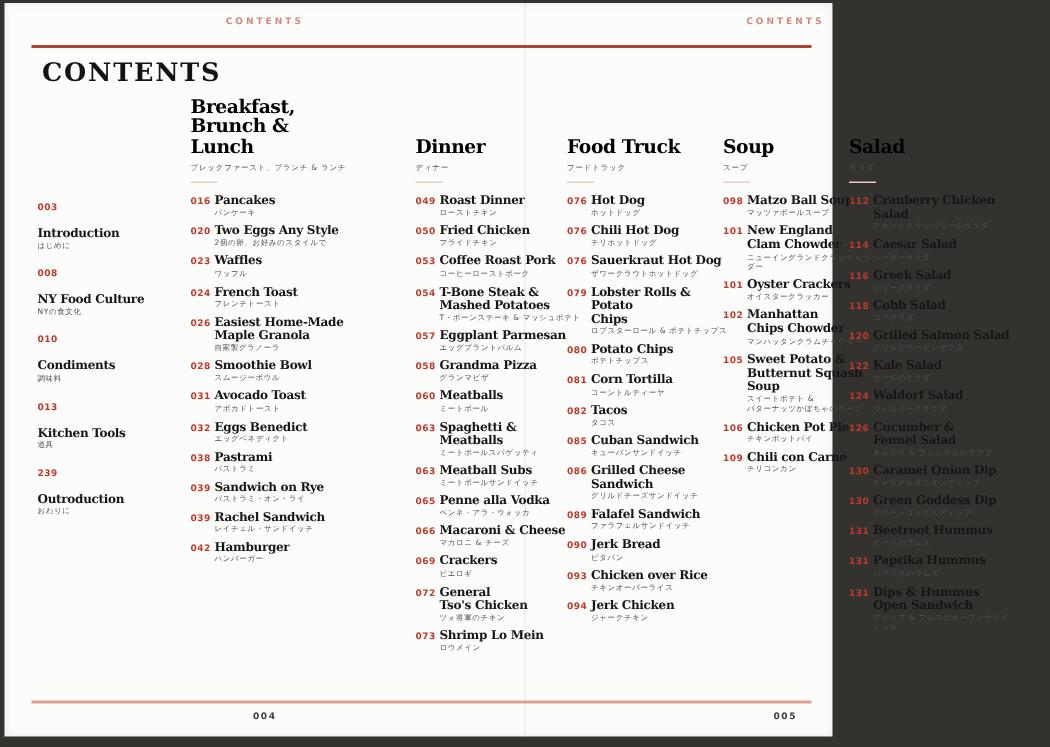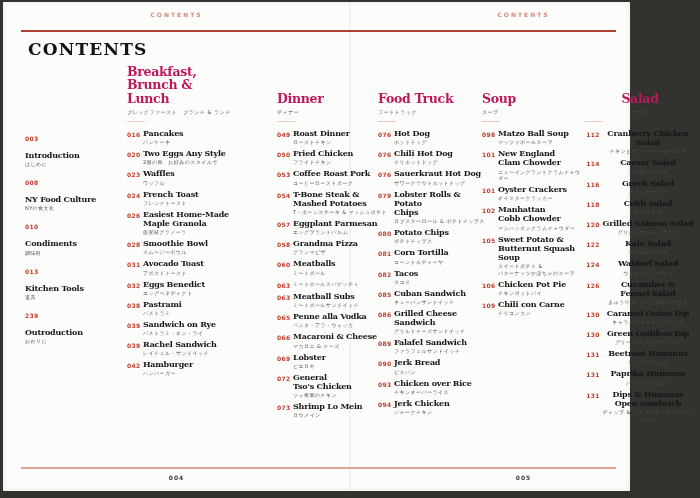--- a/index.html
+++ b/index.html
@@ -2,21 +2,21 @@
 <html><head>
 <meta charset="utf-8">
 <style>
   html,body{margin:0;padding:0;}
   body{
     width:700px;height:498px;overflow:hidden;position:relative;
     background:#34322f;
     font-family:"DejaVu Serif",serif;
   }
   .spread{
-    position:absolute;left:3px;top:2px;width:627px;height:489px;
+    position:absolute;left:3px;top:2px;width:552px;height:489px;
     background:#fcfcfa;
     box-shadow:inset 0 0 6px rgba(0,0,0,0.08);
   }
   .fold{
     position:absolute;left:346px;top:0;bottom:0;width:2px;
     background:linear-gradient(to right,rgba(0,0,0,0.00),rgba(0,0,0,0.07),rgba(0,0,0,0.00));
   }
   .running-head{
     position:absolute;top:9px;width:347px;text-align:center;
     font-family:"DejaVu Sans",sans-serif;font-weight:bold;
@@ -25,21 +25,21 @@
   .running-head.left{left:0;}
   .running-head.right{left:347px;}
   .top-rule{position:absolute;top:28px;left:18px;right:14px;height:2px;background:#ae4237;}
   .main-title{
     position:absolute;left:25px;top:37px;
     font-size:17px;font-weight:bold;letter-spacing:1.2px;color:#131313;
   }
   .col{position:absolute;top:68px;}
   .col-header{height:45px;display:flex;flex-direction:column;justify-content:flex-end;}
   .col-title{
-    font-size:12.5px;font-weight:bold;line-height:1.08;color:#be185d;
+    font-size:12.5px;font-weight:bold;line-height:1.08;color:#000000;
     white-space:pre-line;letter-spacing:-0.3px;
   }
   .col-jp{
     font-family:"DejaVu Sans",sans-serif;font-size:5px;color:#4e4e4e;
     margin-top:4px;letter-spacing:0.5px;white-space:pre-line;
   }
   .col-divider{width:18px;height:1px;background:#edcac4;margin-top:6px;}
   .items{margin-top:7px;}
   .col.intro{top:124px;}
   .item{display:flex;margin-bottom:3.5px;}
@@ -265,20 +265,21 @@
         <div class="item">
           <div class="item-num">060</div>
           <div class="item-body">
             <div class="item-title">Meatballs</div>
             <div class="item-jp">ミートボール</div>
           </div>
         </div>
         <div class="item">
           <div class="item-num">063</div>
           <div class="item-body">
+            <div class="item-title">Spaghetti &amp; Meatballs</div>
             <div class="item-jp">ミートボールスパゲッティ</div>
           </div>
         </div>
         <div class="item">
           <div class="item-num">063</div>
           <div class="item-body">
             <div class="item-title">Meatball Subs</div>
             <div class="item-jp">ミートボールサンドイッチ</div>
           </div>
         </div>
@@ -292,21 +293,21 @@
         <div class="item">
           <div class="item-num">066</div>
           <div class="item-body">
             <div class="item-title">Macaroni &amp; Cheese</div>
             <div class="item-jp">マカロニ &amp; チーズ</div>
           </div>
         </div>
         <div class="item">
           <div class="item-num">069</div>
           <div class="item-body">
-            <div class="item-title">Lobster</div>
+            <div class="item-title">Crackers</div>
             <div class="item-jp">ピエロギ</div>
           </div>
         </div>
         <div class="item">
           <div class="item-num">072</div>
           <div class="item-body">
             <div class="item-title">General
 Tso's Chicken</div>
             <div class="item-jp">ツォ将軍のチキン</div>
           </div>
@@ -448,21 +449,21 @@
           <div class="item-num">101</div>
           <div class="item-body">
             <div class="item-title">Oyster Crackers</div>
             <div class="item-jp">オイスタークラッカー</div>
           </div>
         </div>
         <div class="item">
           <div class="item-num">102</div>
           <div class="item-body">
             <div class="item-title">Manhattan
-Cobb Chowder</div>
+Chips Chowder</div>
             <div class="item-jp">マンハッタンクラムチャウダー</div>
           </div>
         </div>
         <div class="item">
           <div class="item-num">105</div>
           <div class="item-body">
             <div class="item-title">Sweet Potato &amp;
 Butternut Squash
 Soup</div>
             <div class="item-jp">スイートポテト &amp;
@@ -478,21 +479,21 @@
         </div>
         <div class="item">
           <div class="item-num">109</div>
           <div class="item-body">
             <div class="item-title">Chili con Carne</div>
             <div class="item-jp">チリコンカン</div>
           </div>
         </div>
       </div>
     </div>
-  <div class="col" style="left:582px;width:110px;text-align:center;">
+  <div class="col" style="left:563px;width:110px;">
       <div class="col-header">
         <div class="col-title">Salad</div>
         <div class="col-jp">サラダ</div>
       </div>
       <div class="col-divider"></div>
       <div class="items">
         <div class="item">
           <div class="item-num">112</div>
           <div class="item-body">
             <div class="item-title">Cranberry Chicken

